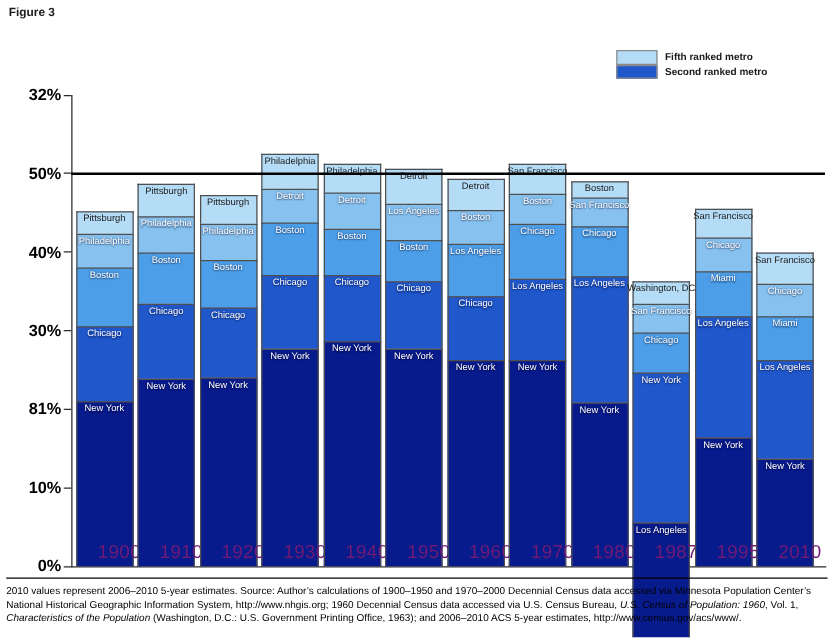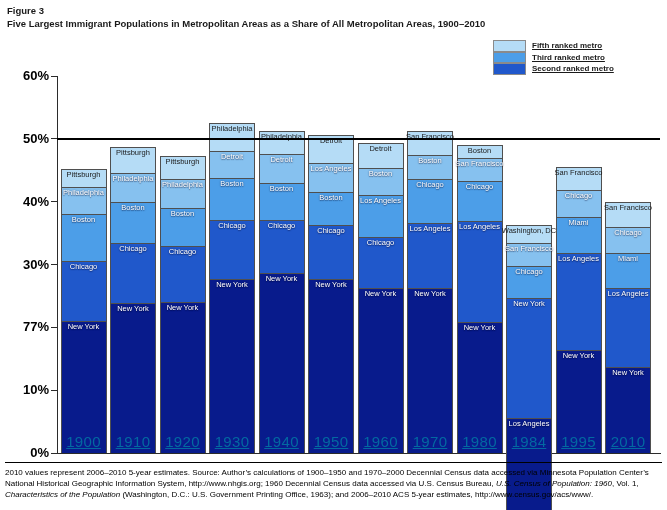--- a/index.html
+++ b/index.html
@@ -7,80 +7,75 @@
         font-family:"Liberation Sans", sans-serif;color:#1a1a1a;overflow:hidden;}
 
   
   .fig-label{position:absolute;left:7px;top:5px;font-size:9.5px;font-weight:700;}
   .fig-title{position:absolute;left:7px;top:18px;font-size:9.5px;font-weight:700;}
 
   
   .legend{position:absolute;left:493px;top:40px;}
   .legend-row{display:flex;align-items:center;height:11.6px;}
   .legend-swatch{width:33px;height:11.6px;box-sizing:border-box;border:1px solid #8a8a8a;flex:none;}
-  .legend-label{margin-left:6px;font-size:8px;font-weight:700;white-space:nowrap;text-decoration:underline;}
+  .legend-label{margin-left:6px;font-size:8px;font-weight:700;white-space:nowrap;}
 
   
   .plot{position:absolute;left:57px;top:76px;width:603px;height:377px;
         border-left:1px solid #2b2b2b;border-bottom:1px solid #2b2b2b;}
   .ytick{position:absolute;left:51px;width:6px;height:1px;background:#2b2b2b;}
   .ytick-label{position:absolute;left:12px;width:37px;text-align:right;
                font-size:13px;font-weight:700;color:#000;}
   .refline{position:absolute;left:57px;width:603px;height:2px;background:#000;z-index:30;}
 
   
   .bar{position:absolute;bottom:0;display:flex;flex-direction:column;box-sizing:border-box;}
   .seg{box-sizing:border-box;border-top:1px solid #4f4f4f;border-left:1px solid #4f4f4f;
        border-right:1px solid #4f4f4f;display:flex;justify-content:center;align-items:flex-start;
        overflow:visible;}
   .bar{border-bottom:1px solid #4f4f4f;}
   .seg-label{font-size:7.5px;line-height:1.15;padding-top:1px;white-space:nowrap;
              color:#fff;text-shadow:0 0 2px rgba(0,0,40,.55),0 1px 1px rgba(0,0,40,.4);}
   .seg.rank5 .seg-label{color:#1b1b1b;text-shadow:none;font-weight:400;}
-  .year-label{position:absolute;bottom:2px;left:0;width:100%;text-align:center;
-              font-size:15px;color:#0369a1;letter-spacing:.3px;text-decoration:underline;}
+  .year-label{position:absolute;bottom:2px;left:12px;width:100%;text-align:center;
+              font-size:15px;color:#701a75;letter-spacing:.3px;}
 
   
   .footer-rule{position:absolute;left:5px;top:462px;width:657px;height:1px;background:#000;}
   .footer{position:absolute;left:5px;top:467px;width:657px;font-size:8px;line-height:1.38;color:#000;}
   .footer i{font-style:italic;}
 </style>
 </head>
 <body>
 
 <div id="page">
   <div class="fig-label">Figure 3</div>
-  <div class="fig-title">Five Largest Immigrant Populations in Metropolitan Areas as a Share of All Metropolitan Areas, 1900–2010</div>
 
   <div class="legend">
       <div class="legend-row">
         <div class="legend-swatch" style="background: rgb(181, 220, 246);"></div>
         <span class="legend-label">Fifth ranked metro</span>
       </div>
       <div class="legend-row">
-        <div class="legend-swatch" style="background: rgb(76, 158, 232);"></div>
-        <span class="legend-label">Third ranked metro</span>
-      </div>
-      <div class="legend-row">
         <div class="legend-swatch" style="background: rgb(32, 88, 203);"></div>
         <span class="legend-label">Second ranked metro</span>
       </div>
     </div>
 
   <div id="yaxis">
       <div class="ytick" style="top: 75.5px;"></div>
-      <div class="ytick-label" style="top: 68px;">60%</div>
+      <div class="ytick-label" style="top: 68px;">32%</div>
       <div class="ytick" style="top: 138.333px;"></div>
       <div class="ytick-label" style="top: 130.833px;">50%</div>
       <div class="ytick" style="top: 201.167px;"></div>
       <div class="ytick-label" style="top: 193.667px;">40%</div>
       <div class="ytick" style="top: 264px;"></div>
       <div class="ytick-label" style="top: 256.5px;">30%</div>
       <div class="ytick" style="top: 326.833px;"></div>
-      <div class="ytick-label" style="top: 319.333px;">77%</div>
+      <div class="ytick-label" style="top: 319.333px;">81%</div>
       <div class="ytick" style="top: 389.667px;"></div>
       <div class="ytick-label" style="top: 382.167px;">10%</div>
       <div class="ytick" style="top: 452.5px;"></div>
       <div class="ytick-label" style="top: 445px;">0%</div>
     </div>
 
   <div class="plot" id="plot">
       <div class="bar" style="left: 2.5px; width: 46px; height: 284.007px;">
         <div class="seg rank5" style="background: rgb(181, 220, 246); height: 17.5933px; flex: 0 0 auto;">
           <span class="seg-label">Pittsburgh</span>
@@ -252,21 +247,21 @@
         </div>
         <div class="seg rank3" style="background: rgb(76, 158, 232); height: 31.4167px; flex: 0 0 auto;">
           <span class="seg-label">Chicago</span>
         </div>
         <div class="seg rank2" style="background: rgb(32, 88, 203); height: 120.64px; flex: 0 0 auto;">
           <span class="seg-label">New York</span>
         </div>
         <div class="seg rank1" style="background: rgb(8, 27, 140); height: 121.268px; flex: 0 0 auto;">
           <span class="seg-label">Los Angeles</span>
         </div>
-        <div class="year-label">1984</div>
+        <div class="year-label">1987</div>
       </div>
       <div class="bar" style="left: 497.5px; width: 46px; height: 285.892px;">
         <div class="seg rank5" style="background: rgb(181, 220, 246); height: 23.2483px; flex: 0 0 auto;">
           <span class="seg-label">San Francisco</span>
         </div>
         <div class="seg rank4" style="background: rgb(134, 193, 239); height: 27.0183px; flex: 0 0 auto;">
           <span class="seg-label">Chicago</span>
         </div>
         <div class="seg rank3" style="background: rgb(76, 158, 232); height: 35.815px; flex: 0 0 auto;">
           <span class="seg-label">Miami</span>

